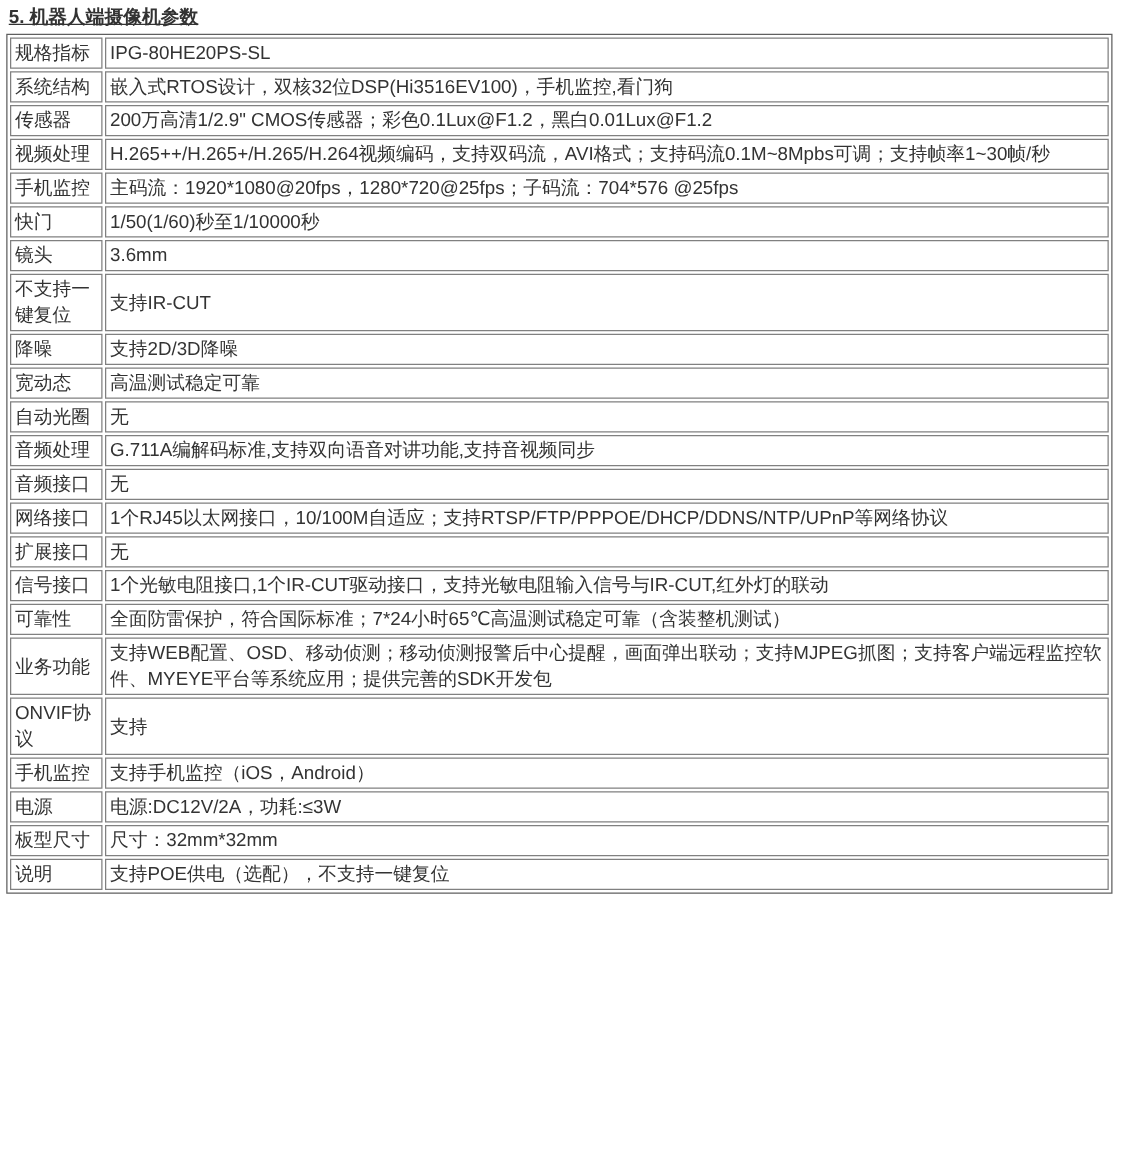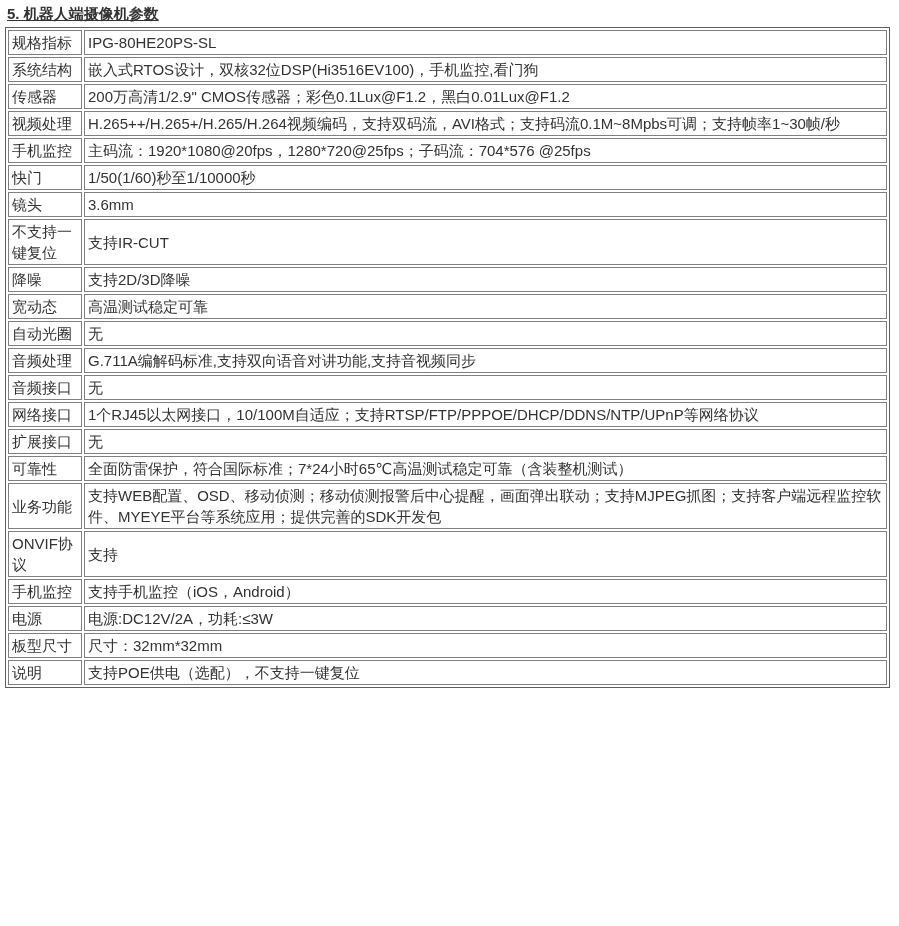--- a/index.html
+++ b/index.html
@@ -110,20 +110,24 @@
       </tr>
       <tr>
         <td class="label-cell">网络接口</td>
         <td class="value-cell">1个RJ45以太网接口，10/100M自适应；支持RTSP/FTP/PPPOE/DHCP/DDNS/NTP/UPnP等网络协议</td>
       </tr>
       <tr>
         <td class="label-cell">扩展接口</td>
         <td class="value-cell">无</td>
       </tr>
       <tr>
+        <td class="label-cell">信号接口</td>
+        <td class="value-cell">1个光敏电阻接口,1个IR-CUT驱动接口，支持光敏电阻输入信号与IR-CUT,红外灯的联动</td>
+      </tr>
+      <tr>
         <td class="label-cell">可靠性</td>
         <td class="value-cell">全面防雷保护，符合国际标准；7*24小时65℃高温测试稳定可靠（含装整机测试）</td>
       </tr>
       <tr>
         <td class="label-cell">业务功能</td>
         <td class="value-cell">支持WEB配置、OSD、移动侦测；移动侦测报警后中心提醒，画面弹出联动；支持MJPEG抓图；支持客户端远程监控软件、MYEYE平台等系统应用；提供完善的SDK开发包</td>
       </tr>
       <tr>
         <td class="label-cell">ONVIF协议</td>
         <td class="value-cell">支持</td>

